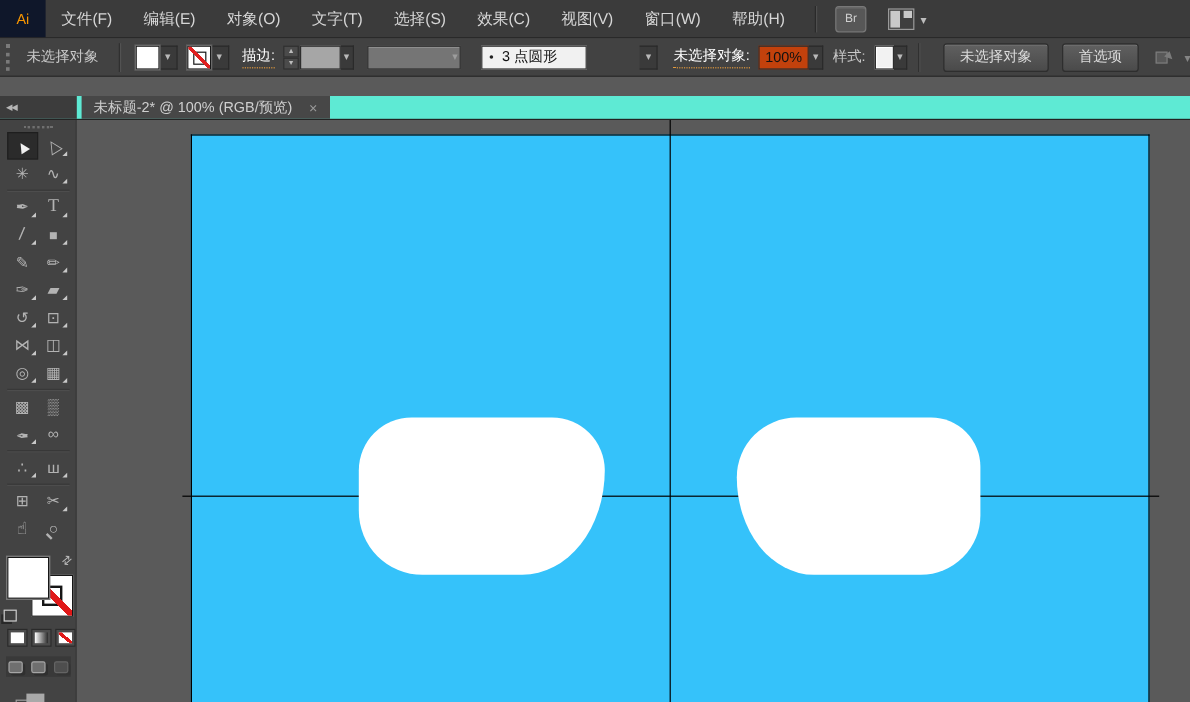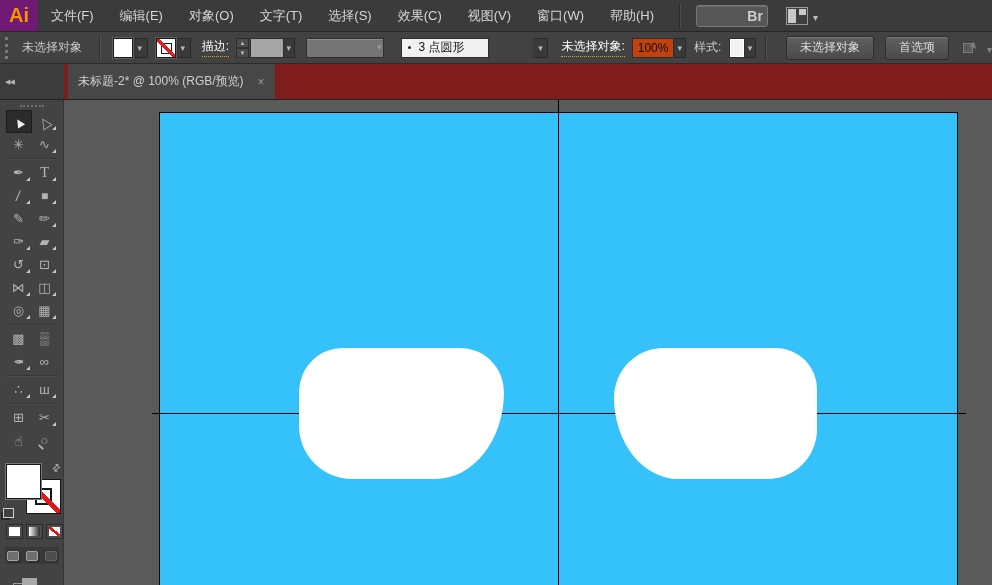--- a/index.html
+++ b/index.html
@@ -3,28 +3,28 @@
 <meta charset="utf-8">
 <style>
   html,body{margin:0;padding:0;}
   body{width:992px;height:585px;overflow:hidden;background:#5A5A5A;
        font-family:"Liberation Sans","DejaVu Sans",sans-serif;}
   .app{position:relative;width:992px;height:585px;}
 
   
   .menubar{height:32px;background:#3B3B3B;border-bottom:1px solid #262626;
            display:flex;align-items:center;box-sizing:border-box;}
-  .logo{width:38px;height:100%;background:#701a75;color:#F79500;font-weight:bold;
-        font-size:20px;display:flex;align-items:center;justify-content:center;}
+  .logo{width:38px;height:100%;background:#0f172a;color:#F79500;font-weight:normal;
+        font-size:12px;display:flex;align-items:center;justify-content:center;}
   .menu-item{color:#D6D6D6;font-size:13px;padding:0 13px;height:100%;
              display:flex;align-items:center;cursor:default;white-space:nowrap;}
   .mb-sep{width:1px;height:22px;background:#2A2A2A;box-shadow:1px 0 0 #4E4E4E;margin-left:12px;}
   .br-btn{margin-left:16px;width:24px;height:20px;background:#575757;border:1px solid #787878;
-          border-radius:3px;color:#CFCFCF;font-size:14px;font-weight:bold;
-          display:flex;align-items:center;justify-content:center;box-shadow:inset 0 1px 0 #6d6d6d;padding-left:46px;}
+          border-radius:3px;color:#CFCFCF;font-size:10px;font-weight:normal;
+          display:flex;align-items:center;justify-content:center;box-shadow:inset 0 1px 0 #6d6d6d;}
   .ws-btn{margin-left:18px;display:flex;align-items:center;gap:5px;}
   .ws-icon{width:20px;height:16px;border:1px solid #9A9A9A;background:#3F3F3F;position:relative;}
   .ws-icon::before{content:"";position:absolute;left:1px;top:1px;bottom:1px;width:8px;background:#C9C9C9;}
   .ws-icon::after{content:"";position:absolute;right:1px;top:1px;width:7px;height:6px;background:#C9C9C9;}
   .caret::after{content:"▾";color:#BDBDBD;font-size:10px;}
 
   
   .controlbar{height:32px;background:#424242;border-bottom:1px solid #2B2B2B;
               display:flex;align-items:center;box-sizing:border-box;padding-left:3px;}
   .grip{width:0;height:22px;border-left:3px dotted #7A7A7A;margin:0 6px 0 2px;}
@@ -62,21 +62,21 @@
   .cb-btn{height:22px;padding:0 13px;background:linear-gradient(#606060,#4A4A4A);
           border:1px solid #2E2E2E;box-shadow:inset 0 1px 0 #7A7A7A;border-radius:3px;color:#DCDCDC;
           font-size:12px;display:flex;align-items:center;margin-left:11px;white-space:nowrap;}
   .sel-similar{margin-left:14px;display:flex;align-items:center;gap:6px;opacity:.55;}
   .ss-icon{position:relative;width:18px;height:16px;display:inline-block;}
   .ss-sq{position:absolute;left:0;top:3px;width:8px;height:8px;border:1px solid #ABABAB;background:#6E6E6E;}
   .ss-arrow{position:absolute;right:1px;top:1px;color:#ABABAB;font-size:11px;
             display:inline-block;transform:rotate(135deg);}
 
   
-  .tabrow{height:36px;display:flex;background:#7f1d1d;border-bottom:1px solid #232323;box-sizing:border-box;}
+  .tabrow{height:20px;display:flex;background:#5eead4;border-bottom:1px solid #232323;box-sizing:border-box;margin-top:16px;}
   .panel-head{width:64px;flex:none;background:#3C3C3C;color:#B5B5B5;font-size:7px;
               display:flex;align-items:center;padding-left:5px;letter-spacing:-1px;box-sizing:border-box;}
   .tab{margin-left:4px;background:#474747;color:#CFCFCF;font-size:12px;display:flex;
        align-items:center;padding:0 10px;gap:14px;white-space:nowrap;}
   .tab-close{color:#9A9A9A;font-size:12px;}
 
   
   .main{display:flex;height:497px;}
   .toolbar{width:64px;flex:none;background:#434343;border-right:1px solid #363636;box-sizing:border-box;}
   .tb-dots{width:24px;margin:5px auto 3px;border-top:2px dotted #707070;height:0;}

